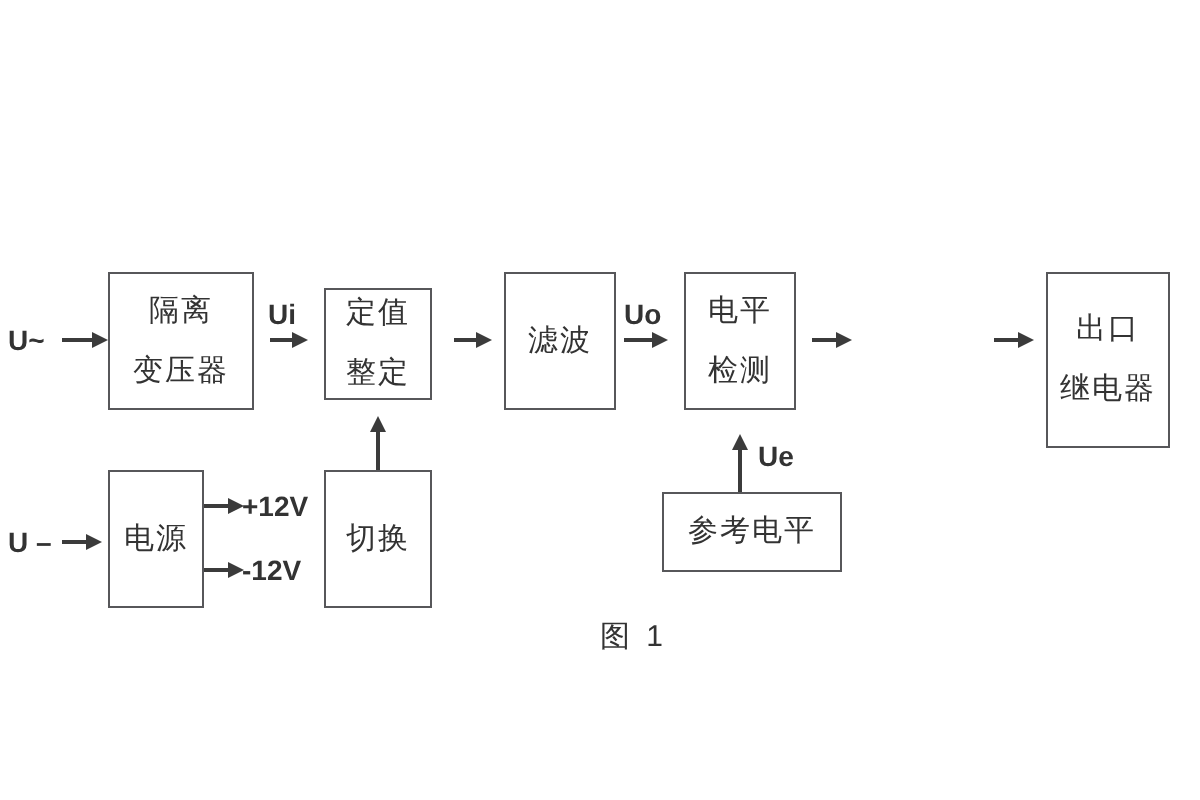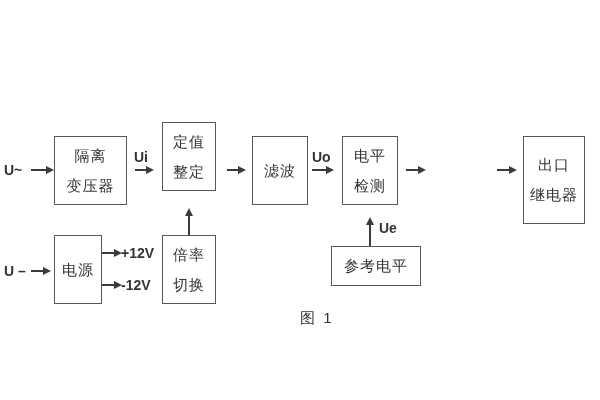--- a/index.html
+++ b/index.html
@@ -46,21 +46,21 @@
 </head>
 <body>
 
 <div id="canvas">
 
   <div class="box" style="left:54px;top:88px;width:73px;height:69px">
     <span>隔离</span>
     <span>变压器</span>
   </div>
 
-  <div class="box" style="left:162px;top:74px;width:54px;height:69px">
+  <div class="box" style="left:162px;top:96px;width:54px;height:56px">
     <span>定值</span>
     <span>整定</span>
   </div>
 
   <div class="box" style="left:252px;top:88px;width:56px;height:69px">
     <span>滤波</span>
   </div>
 
   <div class="box" style="left:342px;top:88px;width:56px;height:69px">
     <span>电平</span>
@@ -71,21 +71,20 @@
   <div class="box" style="left:523px;top:88px;width:62px;height:88px">
     <span>出口</span>
     <span>继电器</span>
   </div>
 
   <div class="box" style="left:54px;top:187px;width:48px;height:69px">
     <span>电源</span>
   </div>
 
   <div class="box" style="left:162px;top:187px;width:54px;height:69px">
-    <span>倍率</span>
     <span>切换</span>
   </div>
 
   <div class="box" style="left:331px;top:198px;width:90px;height:40px">
     <span>参考电平</span>
   </div>
 
   <div class="arrow-h" style="left:31px;top:121px;width:15px"></div>
   <div class="arrow-h" style="left:135px;top:121px;width:11px"></div>
   <div class="arrow-h" style="left:227px;top:121px;width:11px"></div>

